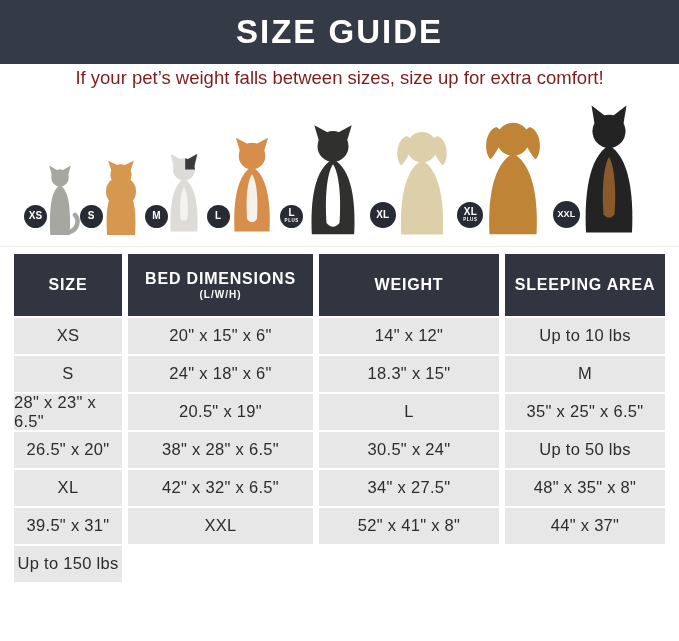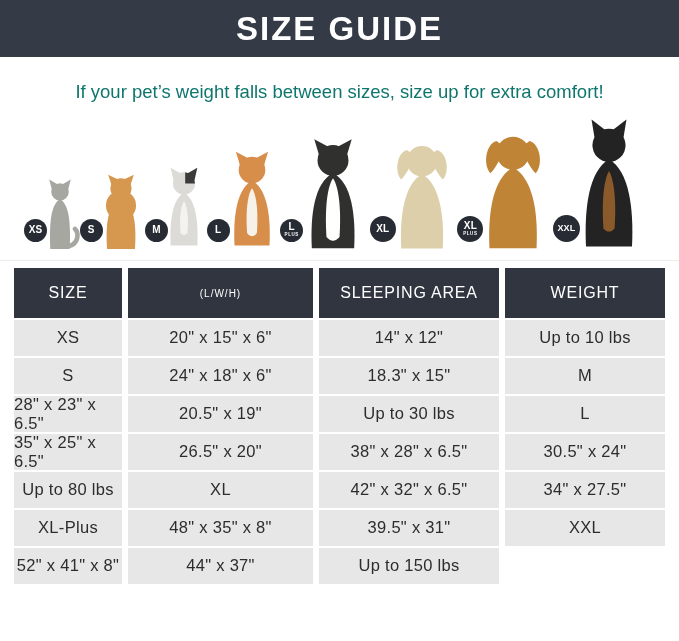--- a/index.html
+++ b/index.html
@@ -3,30 +3,30 @@
 <meta charset="utf-8">
 <style>
   * { box-sizing: border-box; margin: 0; padding: 0; }
   html, body { background: #ffffff; }
   body {
     width: 679px; height: 641px; overflow: hidden; position: relative;
     font-family: "Liberation Sans", sans-serif;
   }
   
   .banner {
-    height: 57px; background: #343a46;
+    height: 64px; background: #343a46;
     display: flex; align-items: center; justify-content: center;
   }
   .banner h1 {
     color: #ffffff; font-size: 33px; font-weight: bold; letter-spacing: 2px;
   }
   
   .intro {
-    padding-top: 21px; text-align: center;
-    color: #0f766e; font-size: 18.5px; line-height: 1.55;
+    text-align: center;
+    color: #7f1d1d; font-size: 18.5px; line-height: 1.55;
   }
   .intro span { display: block; }
   
   .animals {
     height: 152px; margin-top: 2px;
     display: flex; align-items: flex-end; justify-content: space-between;
     padding: 0 24px 10px 34px;
     border-bottom: 1px solid #eeeceb;
   }
   .animal { position: relative; display: block; }
@@ -45,23 +45,23 @@
   .badge.b-xl { width: 27px; height: 27px; }
   .badge.b-xl .badge-main { font-size: 9px; }
   
   .size-table {
     margin: 7px 14px 0 14px;
     display: grid;
     grid-template-columns: 108px 185px 180px 160px;
     column-gap: 6px; row-gap: 2px;
   }
   .th {
-    background: #30353f; color: #ffffff; height: 50px;
+    background: #30353f; color: #ffffff; height: 62px;
     display: flex; flex-direction: column; align-items: center; justify-content: center;
-    font-weight: normal; font-size: 16px; letter-spacing: .8px;
+    font-weight: bold; font-size: 16px; letter-spacing: .8px;
   }
   .th .th-sub { font-size: 10px; letter-spacing: 1px; margin-top: 1px; }
   .td {
     background: #e7e7e7; color: #2d2d2d; height: 36px;
     display: flex; align-items: center; justify-content: center;
     font-size: 16.5px; letter-spacing: .3px;
   }
 </style>
 </head>
 <body>
@@ -203,56 +203,55 @@
     </span>
   </div>
 
 </div>
 
 <div class="size-table">
   <div class="th">
     <span>SIZE</span>
   </div>
   <div class="th">
+    <span>BED DIMENSIONS</span>
     <span class="th-sub">(L/W/H)</span>
   </div>
   <div class="th">
+    <span>WEIGHT</span>
+  </div>
+  <div class="th">
     <span>SLEEPING AREA</span>
-  </div>
-  <div class="th">
-    <span>WEIGHT</span>
   </div>
 
   <div class="td">XS</div>
   <div class="td">20" x 15" x 6"</div>
   <div class="td">14" x 12"</div>
   <div class="td">Up to 10 lbs</div>
 
   <div class="td">S</div>
   <div class="td">24" x 18" x 6"</div>
   <div class="td">18.3" x 15"</div>
 
   <div class="td">M</div>
   <div class="td">28" x 23" x 6.5"</div>
   <div class="td">20.5" x 19"</div>
-  <div class="td">Up to 30 lbs</div>
 
   <div class="td">L</div>
   <div class="td">35" x 25" x 6.5"</div>
   <div class="td">26.5" x 20"</div>
 
   <div class="td">38" x 28" x 6.5"</div>
   <div class="td">30.5" x 24"</div>
-  <div class="td">Up to 80 lbs</div>
+  <div class="td">Up to 50 lbs</div>
 
   <div class="td">XL</div>
   <div class="td">42" x 32" x 6.5"</div>
   <div class="td">34" x 27.5"</div>
 
-  <div class="td">XL-Plus</div>
   <div class="td">48" x 35" x 8"</div>
   <div class="td">39.5" x 31"</div>
 
   <div class="td">XXL</div>
   <div class="td">52" x 41" x 8"</div>
   <div class="td">44" x 37"</div>
   <div class="td">Up to 150 lbs</div>
 </div>
 
 </body></html>

